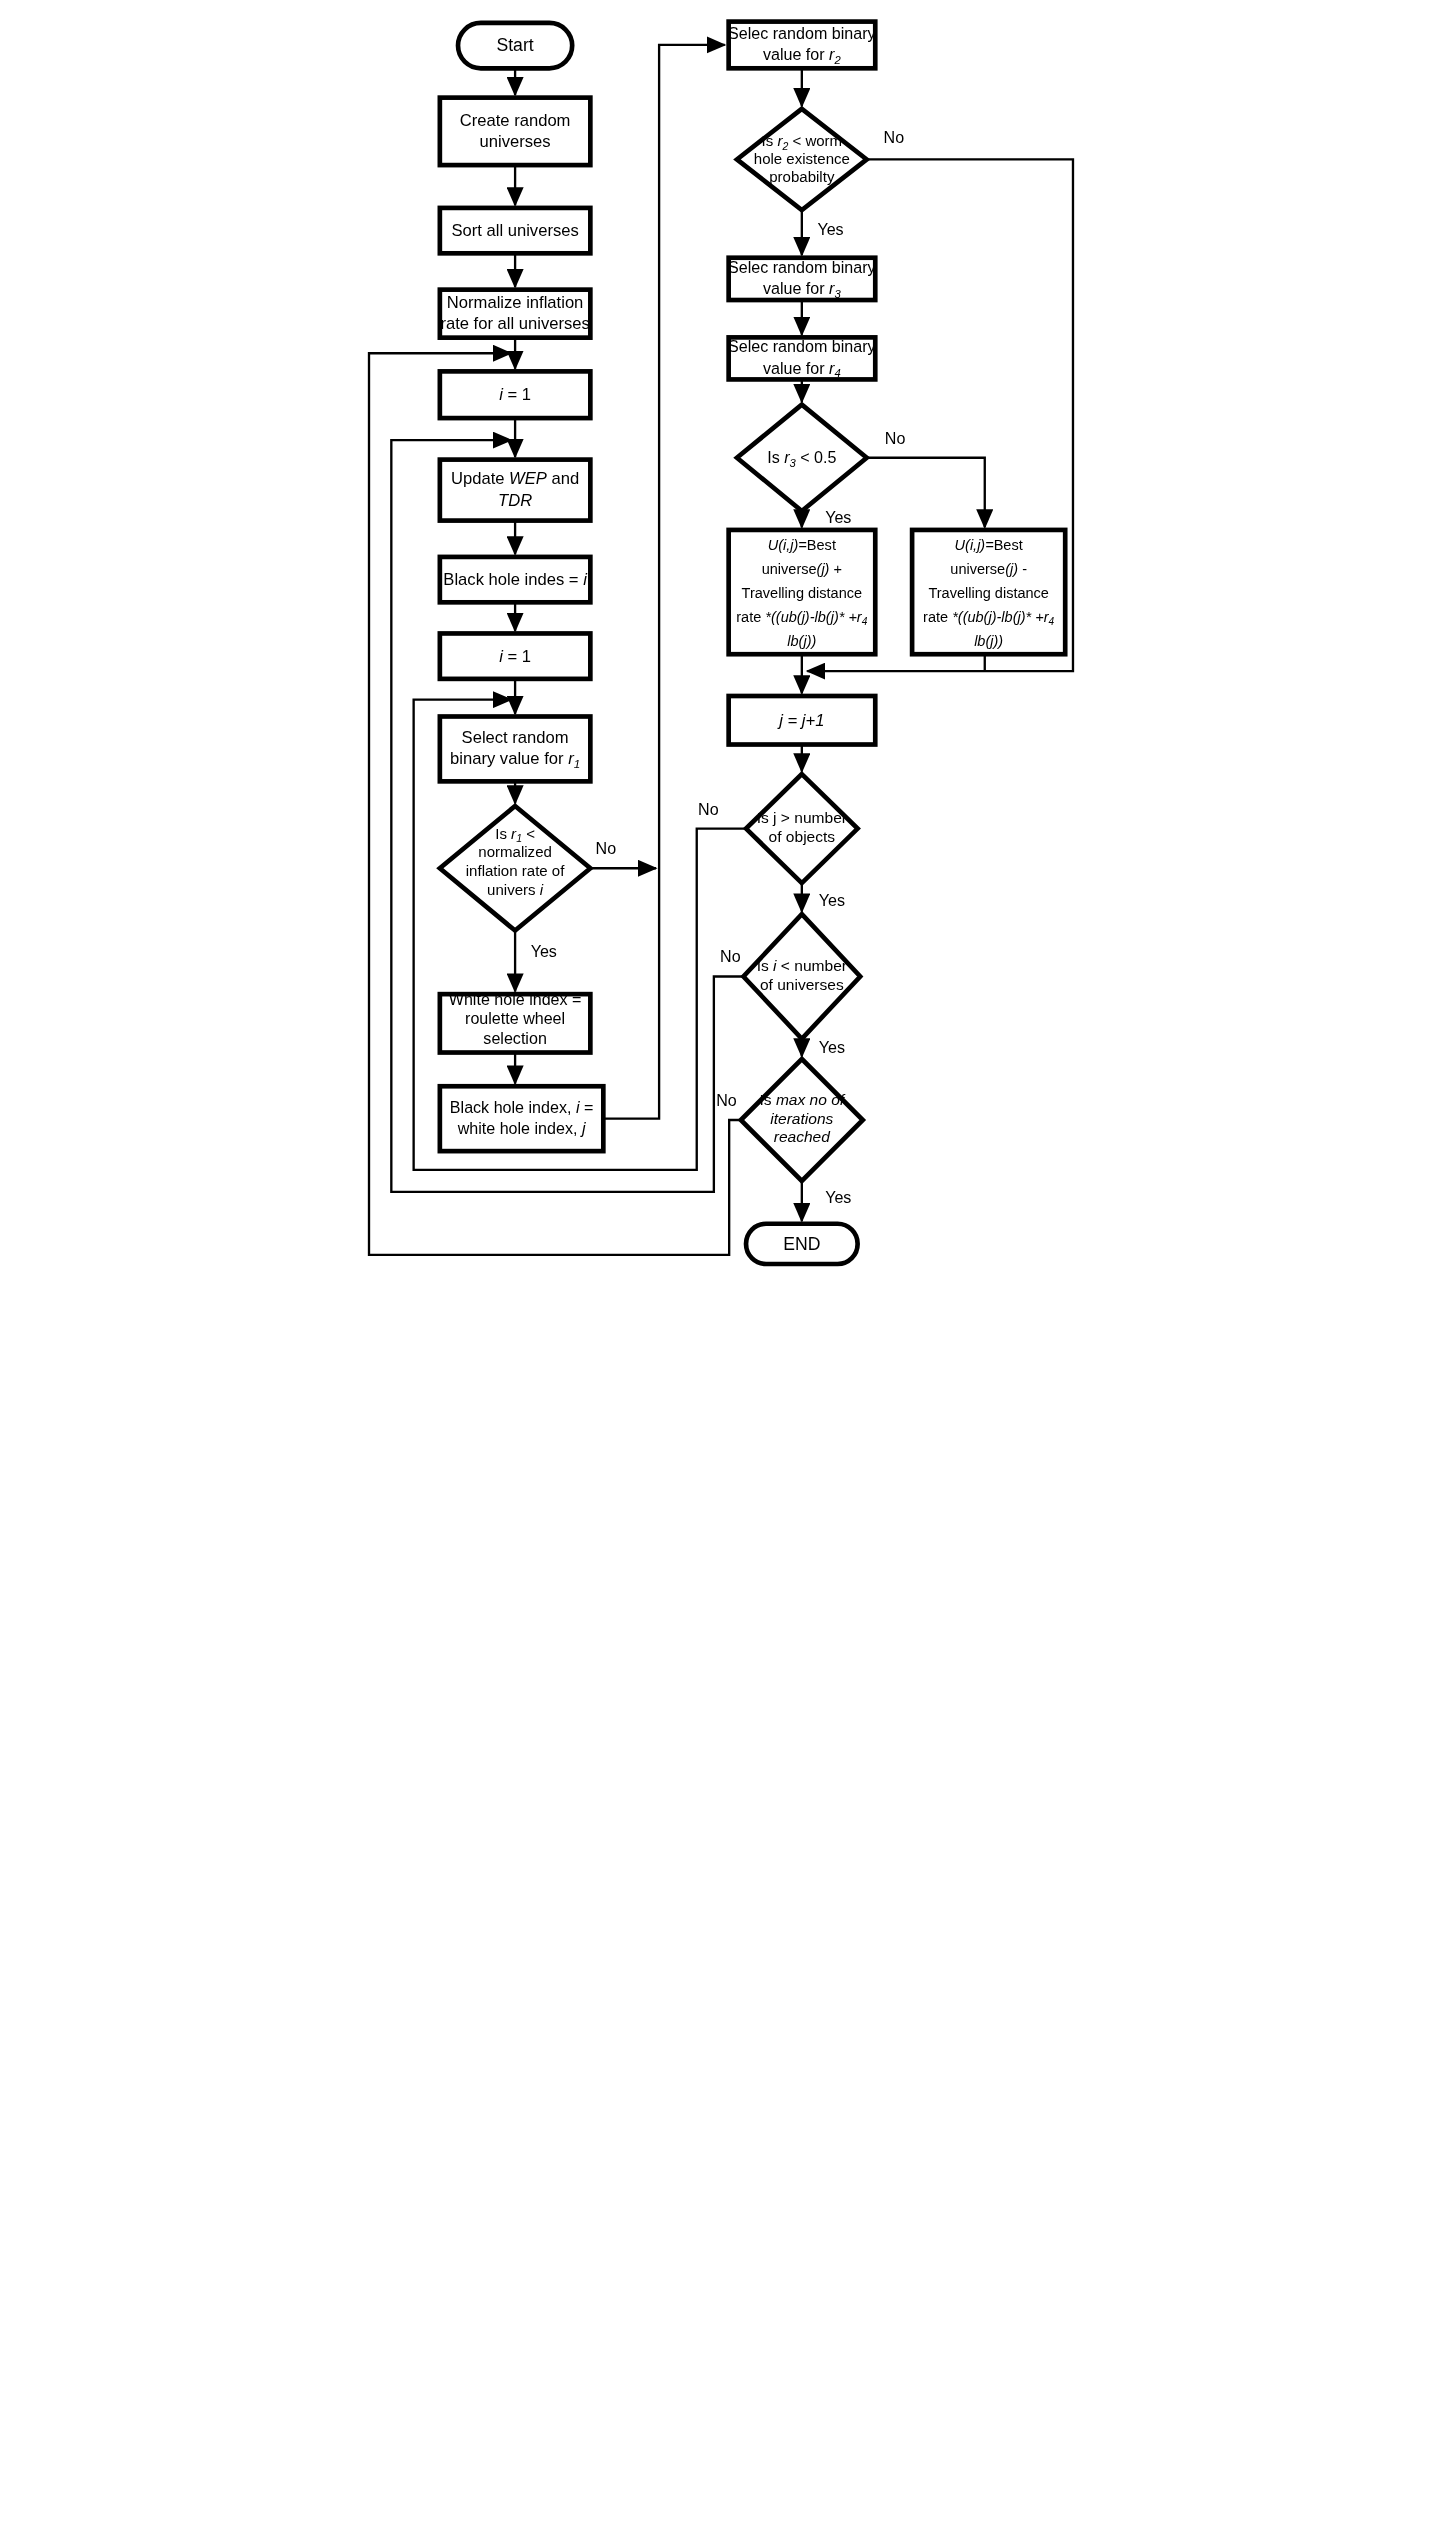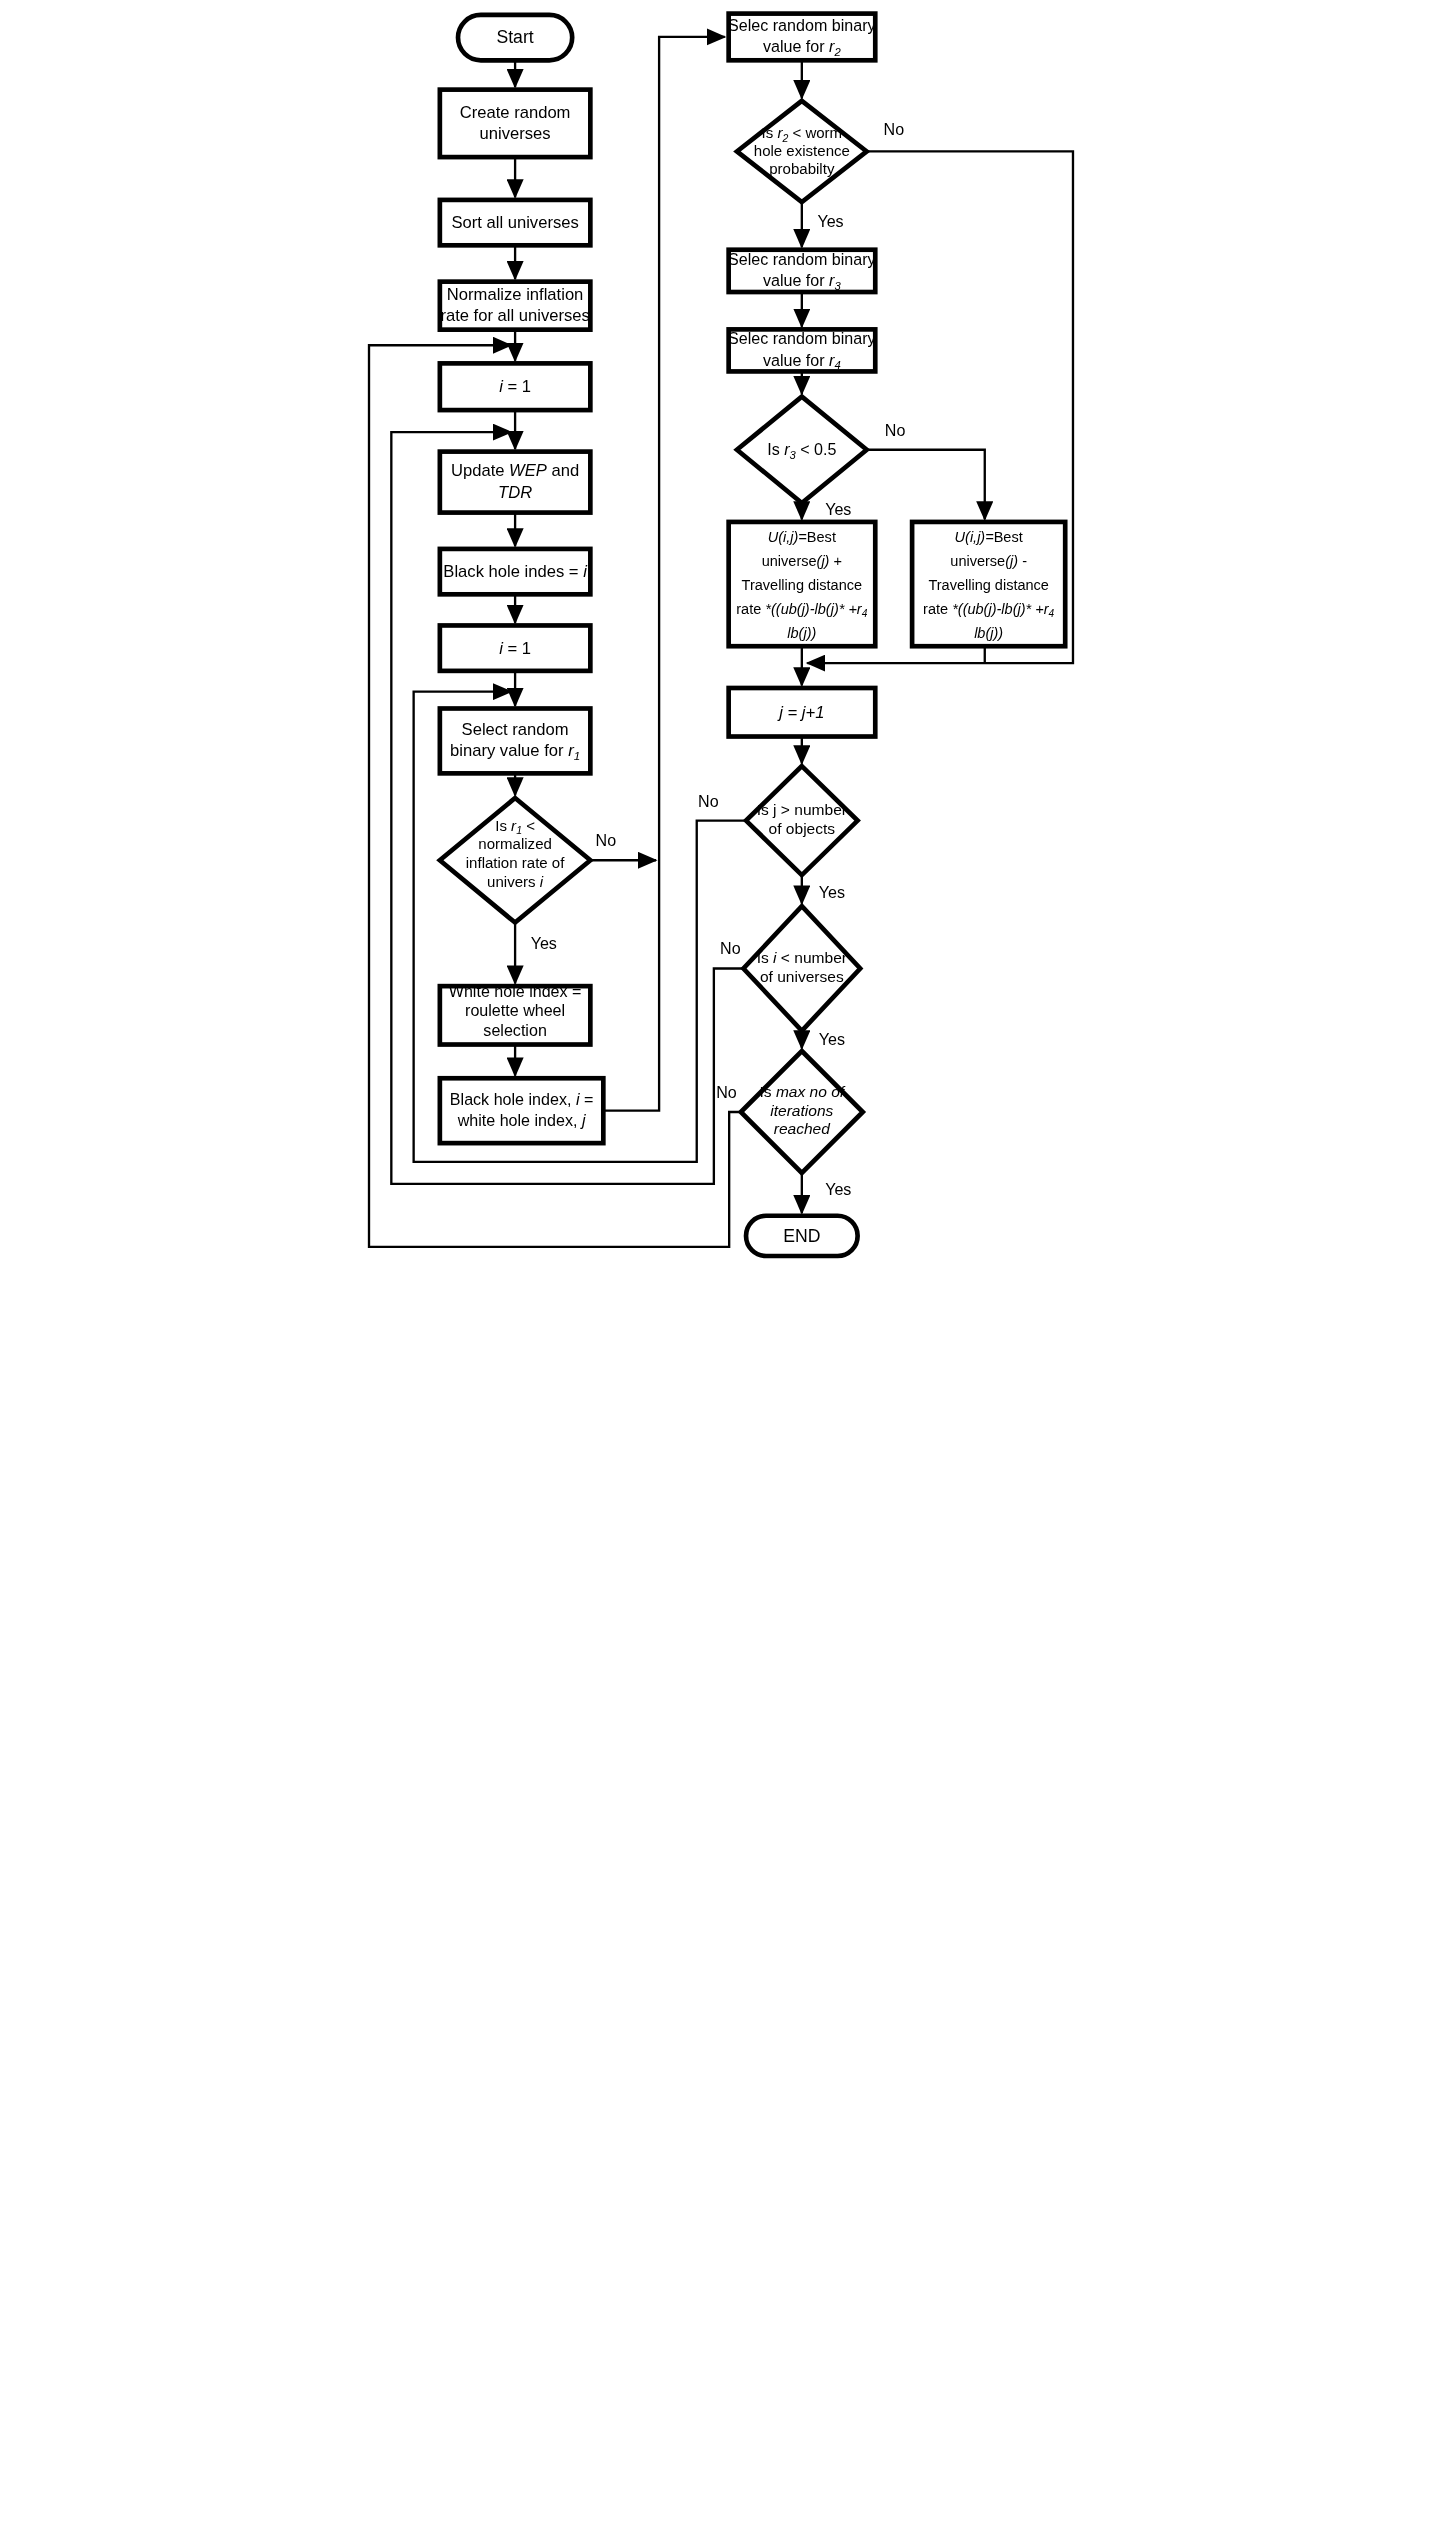--- a/index.html
+++ b/index.html
@@ -1,16 +1,16 @@
 <!DOCTYPE html>
 <html style="font-size:8.3px"><head>
 <meta charset="utf-8">
 <style>
   html,body{margin:0;padding:0;background:#ffffff;}
-  .stage{width:725px;margin:4px auto;background:#0ea5e9;}
+  .stage{width:725px;margin:12px auto;background:#0ea5e9;}
   svg{display:block;width:100%;height:auto;background:#ffffff;}
   .shape{fill:#ffffff;stroke:#000000;stroke-width:18;}
   .edge{fill:none;stroke:#000000;stroke-width:9;marker-end:url(#ah);}
   .edge-plain{fill:none;stroke:#000000;stroke-width:9;}
   text{font-family:"Liberation Sans",sans-serif;fill:#000000;}
   .tc{text-anchor:middle;}
   .tl{text-anchor:start;}
   .f68{font-size:68px;} .f64{font-size:64px;} .f62{font-size:62px;}
   .f60{font-size:60px;} .f58{font-size:58px;} .f56{font-size:56px;}
   .it{font-style:italic;}

